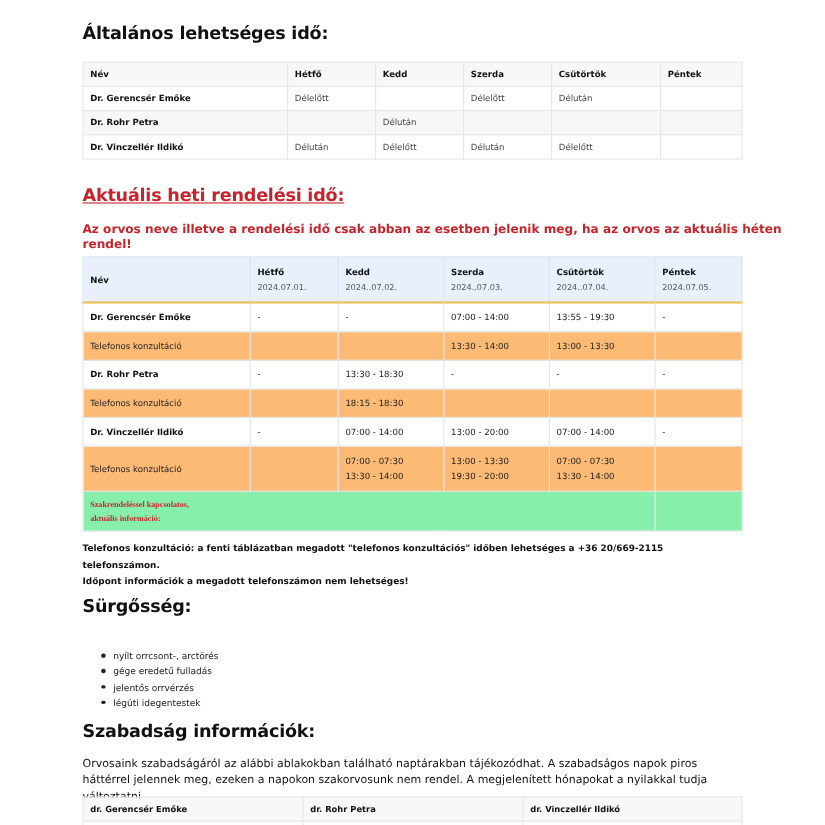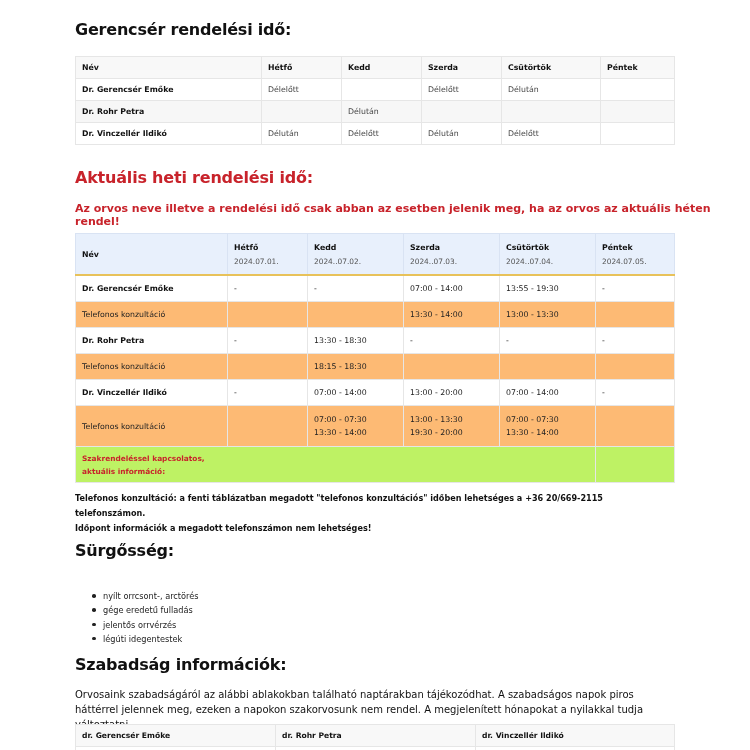--- a/index.html
+++ b/index.html
@@ -6,62 +6,62 @@
   body {
     width: 750px; height: 750px; overflow: hidden;
     font-family: "DejaVu Sans", "Liberation Sans", sans-serif;
     color: #111;
   }
   .page { position: relative; padding-left: 75px; padding-right: 75px; }
   h2 {
     margin: 0; font-weight: 600; font-size: 16px; letter-spacing: -0.2px;
   }
   .h-general { position: absolute; top: 20px; left: 75px; }
-  .h-weekly { position: absolute; top: 168px; left: 75px; color: #c8232b; }
+  .h-weekly { position: absolute; top: 168px; left: 75px; color: #c8232b; text-decoration: underline; }
   .warn { position: absolute; top: 202px; left: 75px; font-size: 11px; font-weight: 700; color: #c8232b; }
 
   table { border-collapse: collapse; font-size: 7.8px; }
   td, th { border: 1px solid #e6e6e6; text-align: left; vertical-align: middle; padding: 0 6px; }
 
   
   .t-general { position: absolute; top: 56px; left: 75px; width: 600px; }
   .t-general th { height: 21px; background: #f8f8f8; font-weight: 700; }
   .t-general td { height: 21px; color: #444; }
   .t-general td.name { font-weight: 700; color: #111; }
   .t-general tr.alt td { background: #f7f7f7; }
 
   
   .t-weekly { position: absolute; top: 233px; left: 75px; width: 600px; }
   .t-weekly th { background: #e8f0fc; height: 40px; font-weight: 700; border-color: #d9e3f3; border-bottom: 2px solid #e8c25a; }
   .t-weekly th .date { display: block; font-weight: 400; color: #555; margin-top: 5px; font-size: 7.4px; }
   .t-weekly td { height: 25px; color: #222; }
   .t-weekly td.name { font-weight: 700; color: #111; }
   .t-weekly tr.alt td { background: #fdba74; }
   .t-weekly tr.tall td { height: 40px; line-height: 13px; }
-  .info-row td { background: #bef264; height: 35px; color: #c8232b; font-weight: 700; font-size: 7.4px; line-height: 13px; }
+  .info-row td { background: #86efac; height: 35px; color: #c8232b; font-weight: 700; font-size: 7.4px; line-height: 13px; font-family: Liberation Serif, serif; }
 
   .phone-note { position: absolute; top: 491px; left: 75px; font-size: 8.1px; font-weight: 700; line-height: 15px; width: 600px; }
 
   .h-urgent { position: absolute; top: 541px; left: 75px; }
   ul.urgent { position: absolute; top: 573px; left: 75px; margin: 16px; padding: 0 0 0 10px; font-size: 8.2px; line-height: 14.3px; color: #222; }
   ul.urgent li { list-style: none; position: relative; padding-left: 2px; }
   ul.urgent li::before { content: ""; position: absolute; left: -9px; top: 5px; width: 3.5px; height: 3.5px; border-radius: 50%; background: #222; }
 
   .h-leave { position: absolute; top: 655px; left: 75px; }
   .leave-note { position: absolute; top: 687px; left: 75px; width: 605px; font-size: 10px; font-weight: 400; line-height: 15px; }
   .t-leave { position: absolute; top: 724px; left: 75px; width: 600px; }
   .t-leave th { background: #f8f8f8; height: 21px; font-weight: 700; font-size: 7.6px; }
   .t-leave td { height: 20px; }
 </style>
 </head>
 <body>
 
 <div class="page">
 
-  <h2 class="h-general">Gerencsér rendelési idő:</h2>
+  <h2 class="h-general">Általános lehetséges idő:</h2>
 
   <table class="t-general">
     <colgroup>
         <col style="width:186px">
         <col style="width:80px">
         <col style="width:80px">
         <col style="width:80px">
         <col style="width:99px">
         <col>
       </colgroup>

